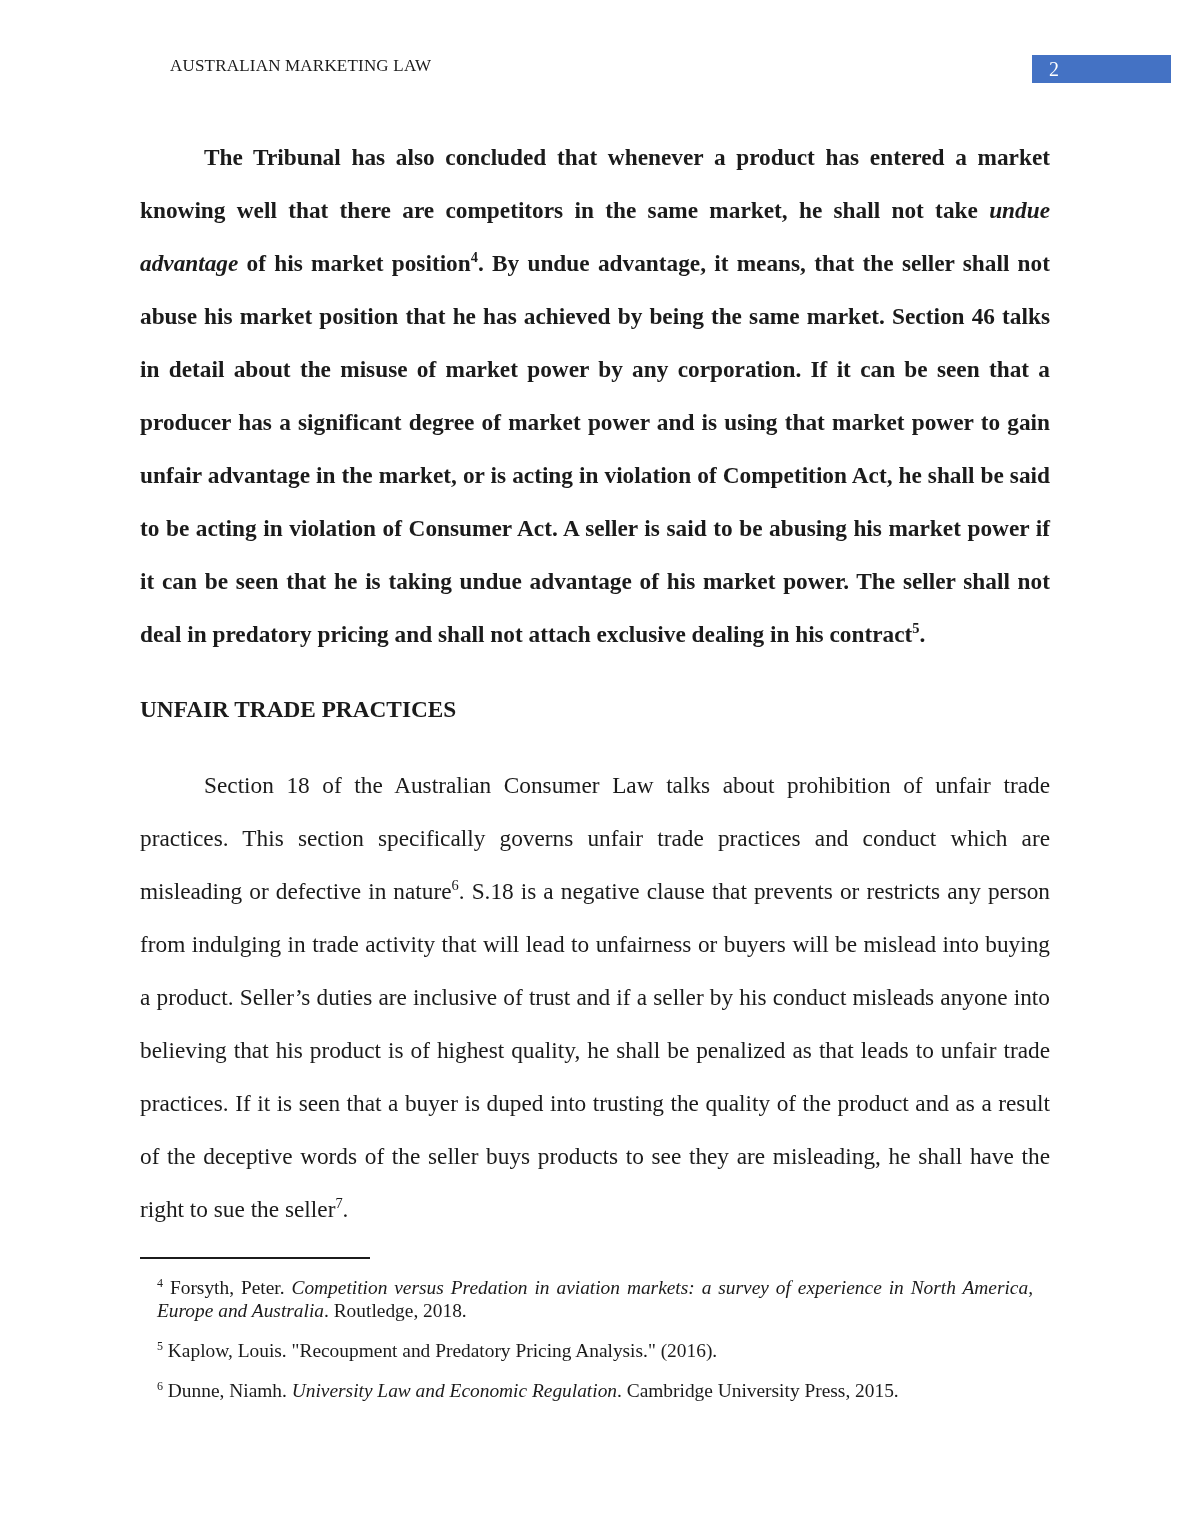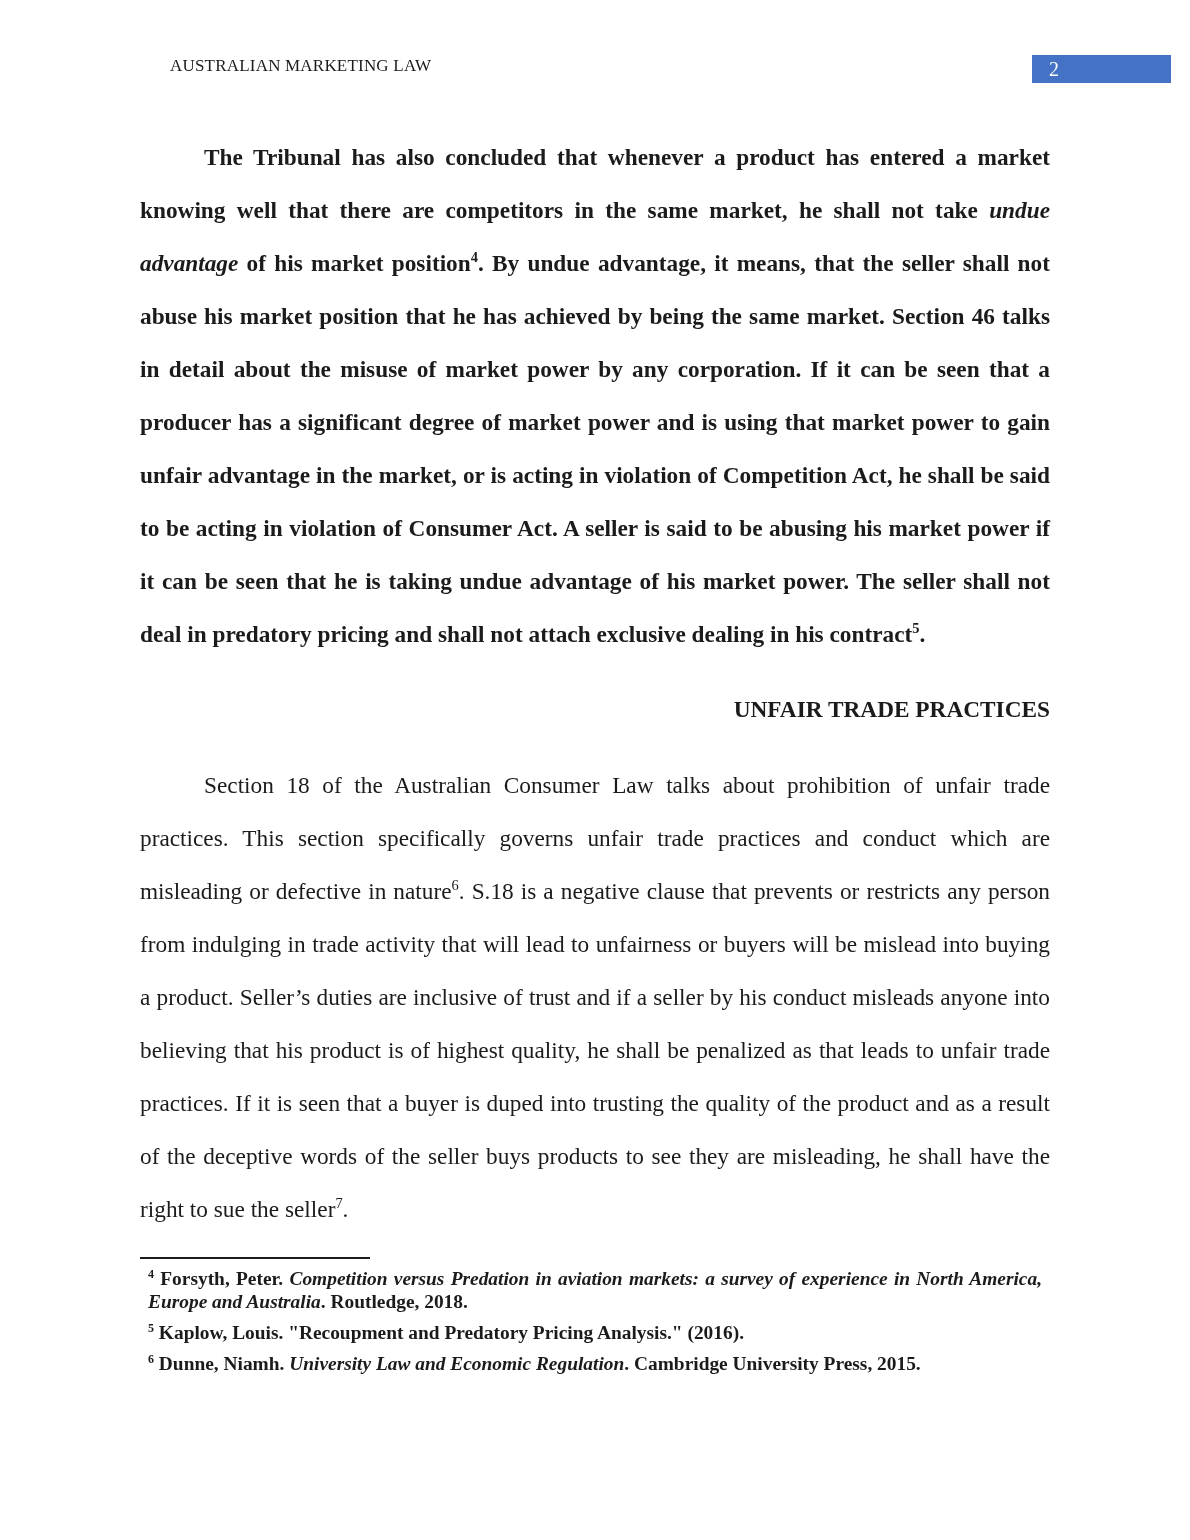--- a/index.html
+++ b/index.html
@@ -53,21 +53,20 @@
   .para-2 { top: 759px; text-indent: 64px; }
   .section-heading {
     position: absolute;
     left: 140px;
     width: 910px;
     top: 694px;
     margin: 0;
     font-size: 23.3px;
     font-weight: bold;
     line-height: 31px;
-    text-align: right;
   }
   .it { font-style: italic; }
   sup {
     font-size: 0.62em;
     line-height: 0;
     vertical-align: super;
   }
   .footnotes {
     position: absolute;
     left: 140px;
@@ -77,23 +76,22 @@
     line-height: 23px;
   }
   .fn-sep {
     width: 230px;
     height: 0;
     border: none;
     border-top: 2.5px solid #1b1b1b;
     margin: 0 0 7px 0;
   }
   .fn {
-    margin: 8px;
+    margin: 17px;
     text-align: justify;
-    font-weight: bold;
   }
 </style>
 </head>
 <body>
 
 <div class="page">
 
   <div class="header-title">AUSTRALIAN MARKETING LAW</div>
 
   <div class="page-num-box" style="background: rgb(68, 114, 196);">

